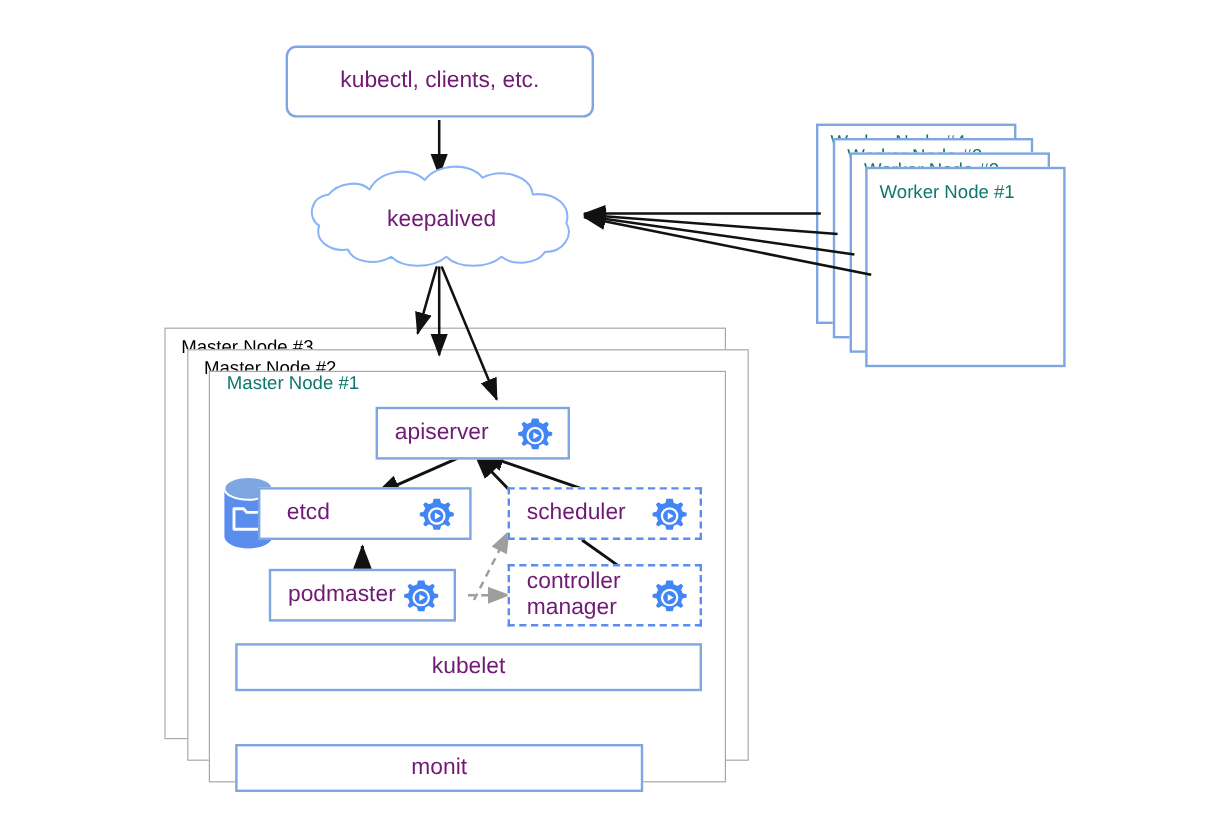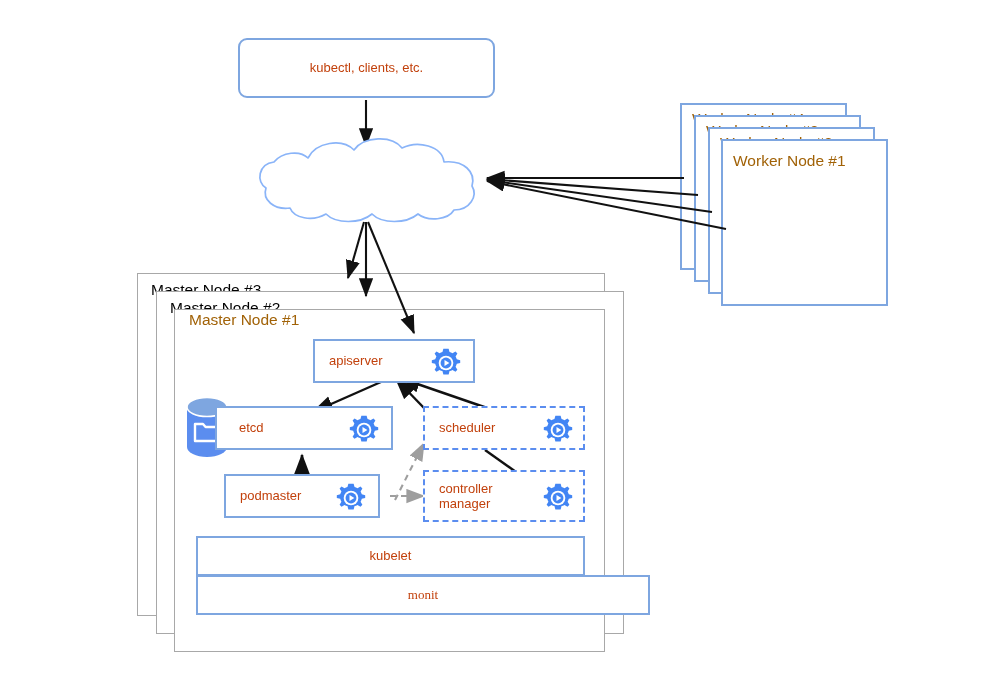--- a/index.html
+++ b/index.html
@@ -35,43 +35,43 @@
     border: 1.5px solid #a8a8a8;
     background: #ffffff;
     box-sizing: border-box;
   }
   .rounded {
     border-radius: 9px;
   }
 
   
   .lbl {
-    color: #c2410c;
-    font-size: 13px;
+    color: #701a75;
+    font-size: 19px;
     line-height: 1.18;
     white-space: pre-line;
   }
   .lbl-center {
     position: absolute;
     left: 0; right: 0;
     top: 50%;
     transform: translateY(-50%);
     text-align: center;
   }
   .lbl-left {
     position: absolute;
     top: 50%;
     transform: translateY(-50%);
     left: 14px;
     text-align: left;
   }
   .node-title {
     position: absolute;
     font-size: 15.5px;
-    color: #a16207;
+    color: #0f766e;
     white-space: nowrap;
   }
   .node-title-occluded { color: #000000; }
 
   
   svg.layer {
     position: absolute;
     left: 0; top: 0;
     width: 1006px;
     height: 683px;
@@ -148,20 +148,21 @@
 
   <div class="abs" style="left:250px; top:138px; width:236px; height:86px;">
     <svg class="icon" width="236" height="86" viewBox="0 0 236 86">
       <path d="M58,20 C66,4 92,0 104,12 C114,-2 142,-3 152,10
                C168,2 192,8 194,24 C214,22 226,34 222,48
                C228,58 220,72 204,72 C198,82 178,84 168,76
                C156,86 132,86 122,76 C110,86 86,86 76,76
                C62,84 44,80 40,70 C24,72 12,62 16,50
                C6,44 8,26 24,24 C32,14 50,12 58,20 Z" fill="#ffffff" stroke="#8ab4f8" stroke-width="1.7" stroke-linejoin="round"></path>
     </svg>
+    <div class="lbl" style="position:absolute; left:0; right:0; top:34px; text-align:center;">keepalived</div>
   </div>
 
   <div class="abs box-blue" style="left:313px; top:339px; width:162px; height:44px;">
     <div class="lbl lbl-left">apiserver</div>
     <svg class="icon abs" width="34" height="34" viewBox="0 0 40 40" style="right:10px; top:5px;">
       <path fill="#4285f4" d="M20,3.2 l3.1,0 1.1,4.0 a13,13 0 0 1 3.4,1.4 l3.6,-2.1 2.2,2.2
             -2.1,3.6 a13,13 0 0 1 1.4,3.4 l4.0,1.1 0,3.1 -4.0,1.1
             a13,13 0 0 1 -1.4,3.4 l2.1,3.6 -2.2,2.2 -3.6,-2.1
             a13,13 0 0 1 -3.4,1.4 l-1.1,4.0 -3.1,0 -3.1,0 -1.1,-4.0
             a13,13 0 0 1 -3.4,-1.4 l-3.6,2.1 -2.2,-2.2 2.1,-3.6
@@ -248,17 +249,17 @@
             a13,13 0 0 1 -3.4,-1.4 l-3.6,2.1 -2.2,-2.2 2.1,-3.6
             a13,13 0 0 1 -1.4,-3.4 l-4.0,-1.1 0,-3.1 4.0,-1.1
             a13,13 0 0 1 1.4,-3.4 l-2.1,-3.6 2.2,-2.2 3.6,2.1
             a13,13 0 0 1 3.4,-1.4 l1.1,-4.0 z"></path>
       <circle cx="20" cy="20" r="8.6" fill="#ffffff"></circle>
       <circle cx="20" cy="20" r="6.4" fill="#4285f4"></circle>
       <path d="M18.2,16.6 L24,20 L18.2,23.4 z" fill="#ffffff"></path>
     </svg>
   </div>
 
-  <div class="abs box-blue" style="left:196px; top:575px; width:454px; height:40px;font-family:Liberation Serif, serif;">
+  <div class="abs box-blue" style="left:196px; top:620px; width:340px; height:40px;">
     <div class="lbl lbl-center">monit</div>
   </div>
 
 </div>
 
 </body></html>

